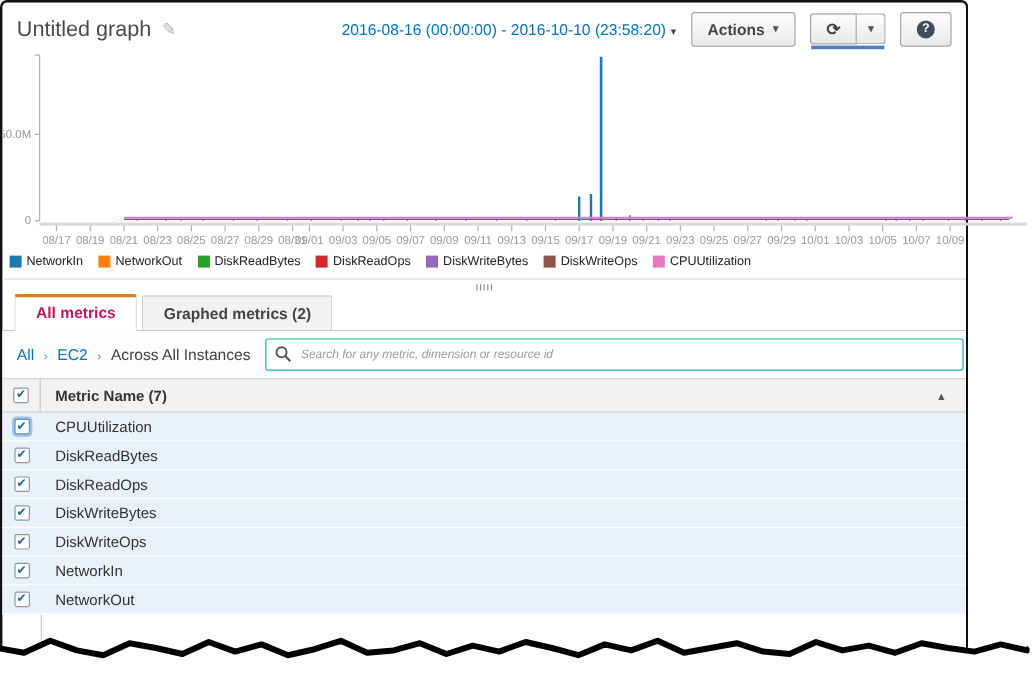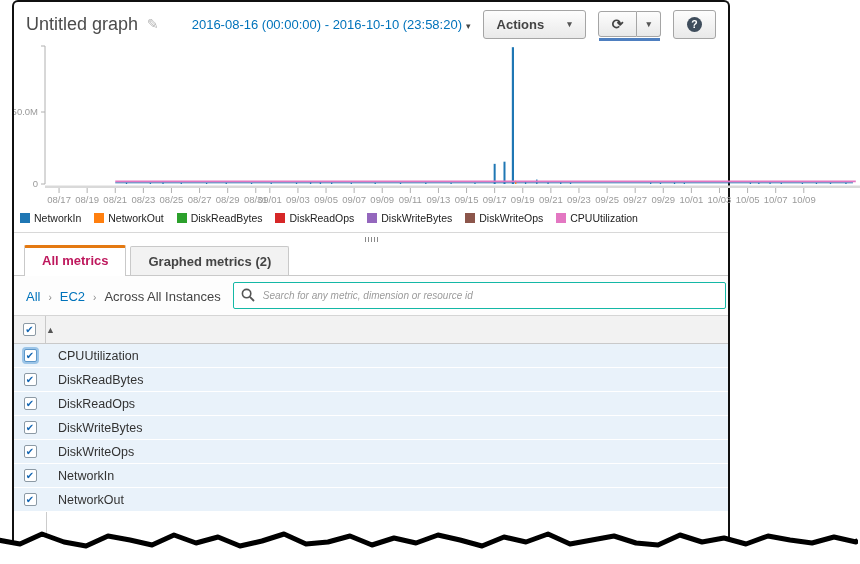--- a/index.html
+++ b/index.html
@@ -1,28 +1,28 @@
 <!DOCTYPE html>
 <html><head>
 <meta charset="utf-8">
 <style>
   *{box-sizing:border-box;margin:0;padding:0}
   html,body{width:860px;height:564px;background:#fff;overflow:hidden;
     font-family:"Liberation Sans","DejaVu Sans",sans-serif}
-  .frame{position:absolute;left:12px;top:0;width:718px;height:545px;background:#fff;
+  .frame{position:absolute;left:0;top:0;width:807px;height:545px;background:#fff;
     border:2px solid #101010;border-bottom:none;border-radius:6px 6px 0 0}
   
   .hdr{display:flex;justify-content:space-between;align-items:center;padding:8px 12px 4px;height:40px}
   .title-wrap{display:flex;align-items:center;gap:9px}
   .title{font-size:18px;color:#4c4c4c}
   .pencil{color:#b5b5b5;font-size:14px}
   .controls{display:flex;align-items:center;gap:12px}
   .datelink{color:#0073bb;font-size:13px;cursor:pointer;white-space:nowrap}
   .datelink .caret{color:#444;font-size:9px;margin-left:4px}
-  .btn{display:inline-flex;align-items:center;gap:23px;padding:6px 13px;border:1px solid #a5a5a5;
+  .btn{display:inline-flex;align-items:center;gap:7px;padding:6px 13px;border:1px solid #a5a5a5;
     border-radius:3px;background:linear-gradient(#fdfdfd,#e9e9e9);font-size:13px;font-weight:bold;
     color:#444;cursor:pointer;white-space:nowrap}
   .btn .caret{font-size:9px;color:#555}
   .btn-group{display:inline-flex;position:relative}
   .btn-group .btn:first-child{border-radius:3px 0 0 3px}
   .btn-group .btn:last-child{border-radius:0 3px 3px 0;border-left:none;padding:6px 9px}
   .btn-group::after{content:'';position:absolute;left:1px;right:1px;bottom:-4px;height:3px;background:#4e7fc0}
   .refresh-glyph{font-size:14px;line-height:12px;font-weight:bold;color:#444}
   .qmark{width:15px;height:15px;border-radius:50%;background:#3f4d5c;color:#fff;font-size:10.5px;
     font-weight:bold;display:flex;align-items:center;justify-content:center}
@@ -258,20 +258,21 @@
           </svg>
       </span>
       <input class="search-input" placeholder="Search for any metric, dimension or resource id" style="">
     </span>
   </div>
 
   <div class="thead">
     <span class="cb-cell">
       <span class="cb" id="cb-all">✔</span>
     </span>
+    <span class="th-label">Metric Name (7)</span>
     <span class="sort">▲</span>
   </div>
 
   <div id="rows">
       <div class="row">
         <span class="cb-cell">
           <span class="cb focused">✔</span>
         </span>
         <span class="row-label">CPUUtilization</span>
       </div>

